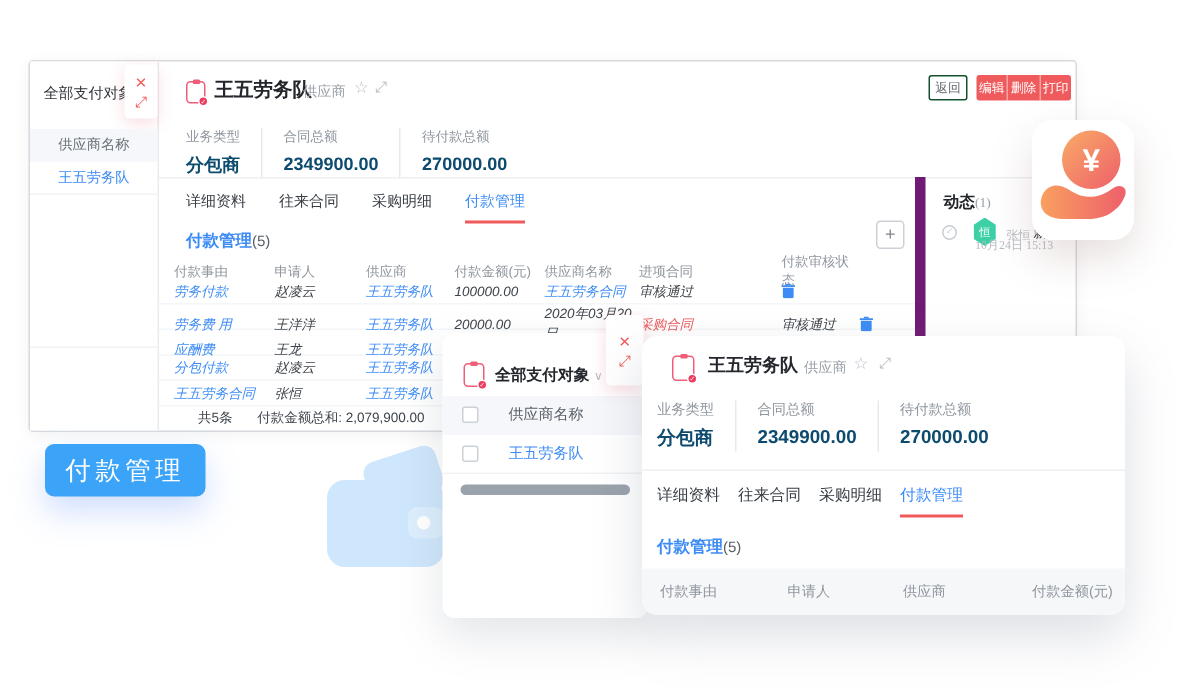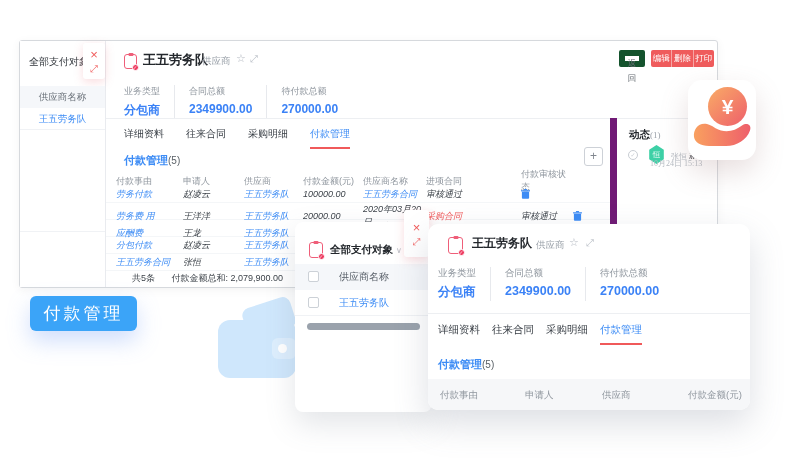--- a/index.html
+++ b/index.html
@@ -38,31 +38,31 @@
   .clipboard { position:relative; border:1.5px solid #ef5e79; border-radius:3px; background:#fff; }
   .clipboard::before { content:""; position:absolute; left:50%; top:-2px; transform:translateX(-50%);
     width:5px; height:3px; background:#ef5e79; border-radius:1px; }
   .clipboard .badge { position:absolute; right:-3px; bottom:-3px; width:7px; height:7px; border-radius:50%;
     background:#ee3b60; border:1px solid #fff; color:#fff; font-size:4.5px; line-height:5px; text-align:center; }
   .mw-icon { left:104px; top:13px; width:13px; height:15px; }
   .mw-title { left:123px; top:10px; font-size:13px; font-weight:bold; color:#23272c; }
   .mw-tag { left:182px; top:14px; font-size:9.5px; color:#9aa1a9; }
   .mw-star { left:216px; top:11px; font-size:11px; color:#b7bcc4; cursor:pointer; }
   .mw-expand { left:230px; top:12px; font-size:10px; color:#b7bcc4; cursor:pointer; }
-  .btn-back { left:599px; top:9px; width:26px; height:17px; background:#fff; border:6px solid #14532d;
+  .btn-back { left:599px; top:9px; width:26px; height:17px; background:#fff; border:1px solid #14532d;
     border-radius:2px; font-size:8.5px; color:#62686f; text-align:center; line-height:15px; cursor:pointer; }
   .btn-group { left:631px; top:9px; width:63px; height:17px; background:#ef5b5c; border-radius:2px; display:flex; }
   .btn-group .rbtn { flex:1; font-size:8.5px; color:#fff; text-align:center; line-height:17px; cursor:pointer; }
   .btn-group .rbtn + .rbtn { border-left:1px solid rgba(255,255,255,.45); }
 
   .mw-stats { left:104px; top:44px; display:flex; }
   .stat { padding-right:14px; margin-right:14px; border-right:1px solid #e7e9ed; min-width:45px; }
   .stat:last-child { border-right:none; }
   .stat .lab { font-size:9px; color:#8f969e; margin-bottom:4px; white-space:nowrap; }
-  .stat .val { font-size:12px; font-weight:600; color:#3b82f6; white-space:nowrap; }
+  .stat .val { font-size:12px; font-weight:600; color:#0c4a6e; white-space:nowrap; }
 
   .mw-hdr-divider { left:86px; right:0; top:77px; height:1px; background:#edeff2; }
 
   .mw-tabs { left:104px; top:86px; display:flex; gap:22px; font-size:10px; }
   .tab { color:#383e45; padding-bottom:6px; cursor:pointer; white-space:nowrap; }
   .tab.active { color:#3d8cf5; border-bottom:2px solid #f0595a; }
 
   .sec-title { font-size:11px; font-weight:bold; color:#3d8cf5; white-space:nowrap; }
   .sec-title .cnt { font-size:10px; font-weight:normal; color:#596066; }
   .mw-sec { left:104px; top:112px; }

